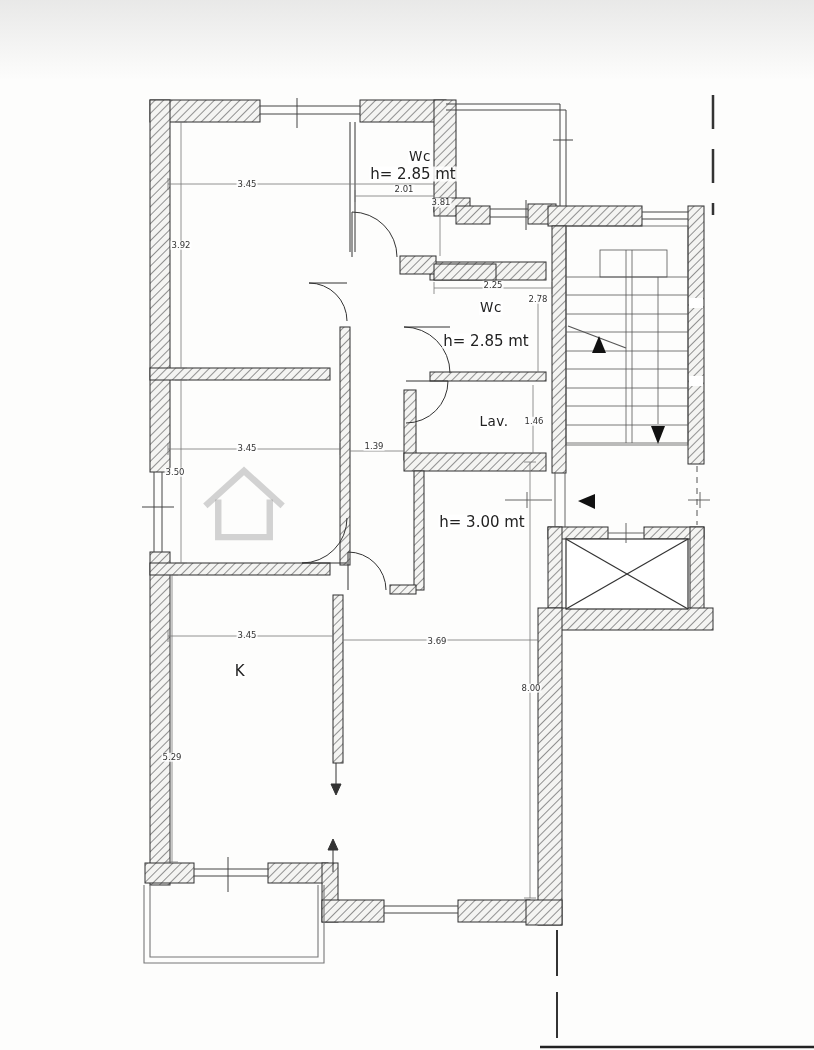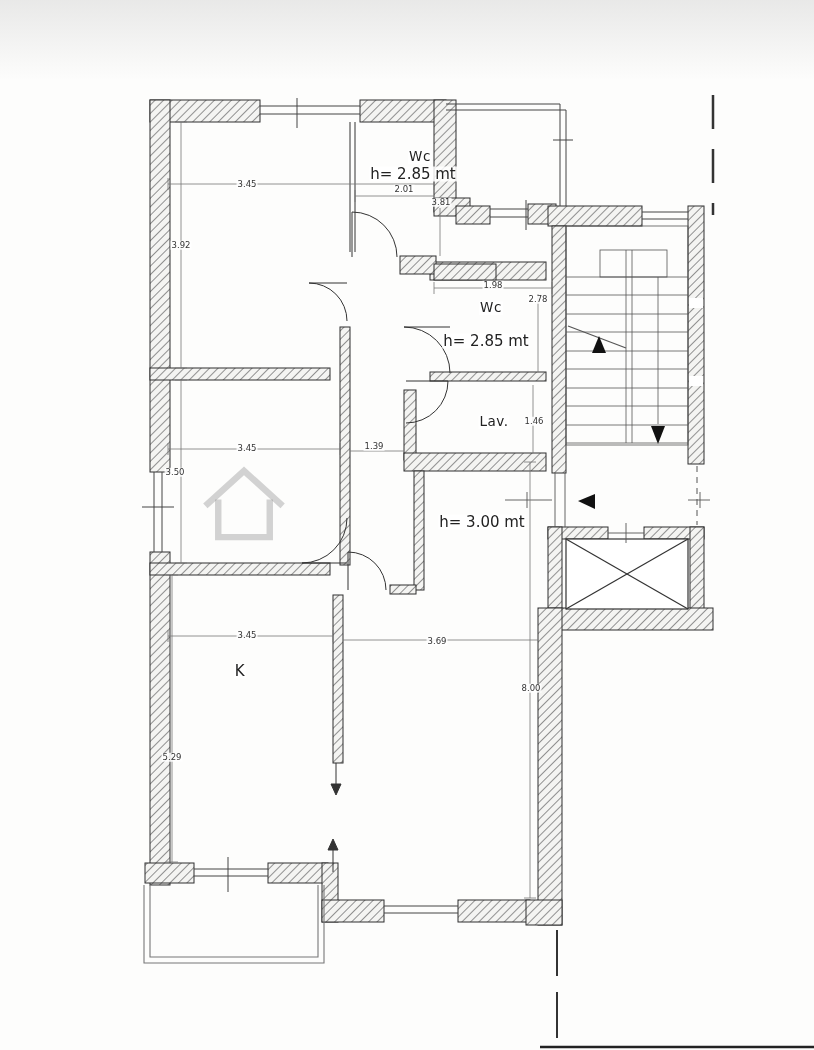--- a/index.html
+++ b/index.html
@@ -230,21 +230,21 @@
   <div class="lbl room" style="left:494px;top:422px">Lav.</div>
 
   <div class="lbl hgt" style="left:482px;top:522px">h= 3.00 mt</div>
 
   <div class="lbl room klbl" style="left:240px;top:671px">K</div>
 
   <div class="lbl dim" style="left:247px;top:184px">3.45</div>
   <div class="lbl dim" style="left:181px;top:245px">3.92</div>
   <div class="lbl dim" style="left:404px;top:189px">2.01</div>
   <div class="lbl dim" style="left:441px;top:202px">3.81</div>
-  <div class="lbl dim" style="left:493px;top:285px">1.98</div>
+  <div class="lbl dim" style="left:493px;top:285px">2.25</div>
   <div class="lbl dim" style="left:538px;top:299px">2.78</div>
   <div class="lbl dim" style="left:247px;top:448px">3.45</div>
   <div class="lbl dim" style="left:374px;top:446px">1.39</div>
   <div class="lbl dim" style="left:175px;top:472px">3.50</div>
   <div class="lbl dim" style="left:534px;top:421px">1.46</div>
   <div class="lbl dim" style="left:247px;top:635px">3.45</div>
   <div class="lbl dim" style="left:437px;top:641px">3.69</div>
   <div class="lbl dim" style="left:172px;top:757px">5.29</div>
   <div class="lbl dim" style="left:531px;top:688px">8.00</div>
 </div>

